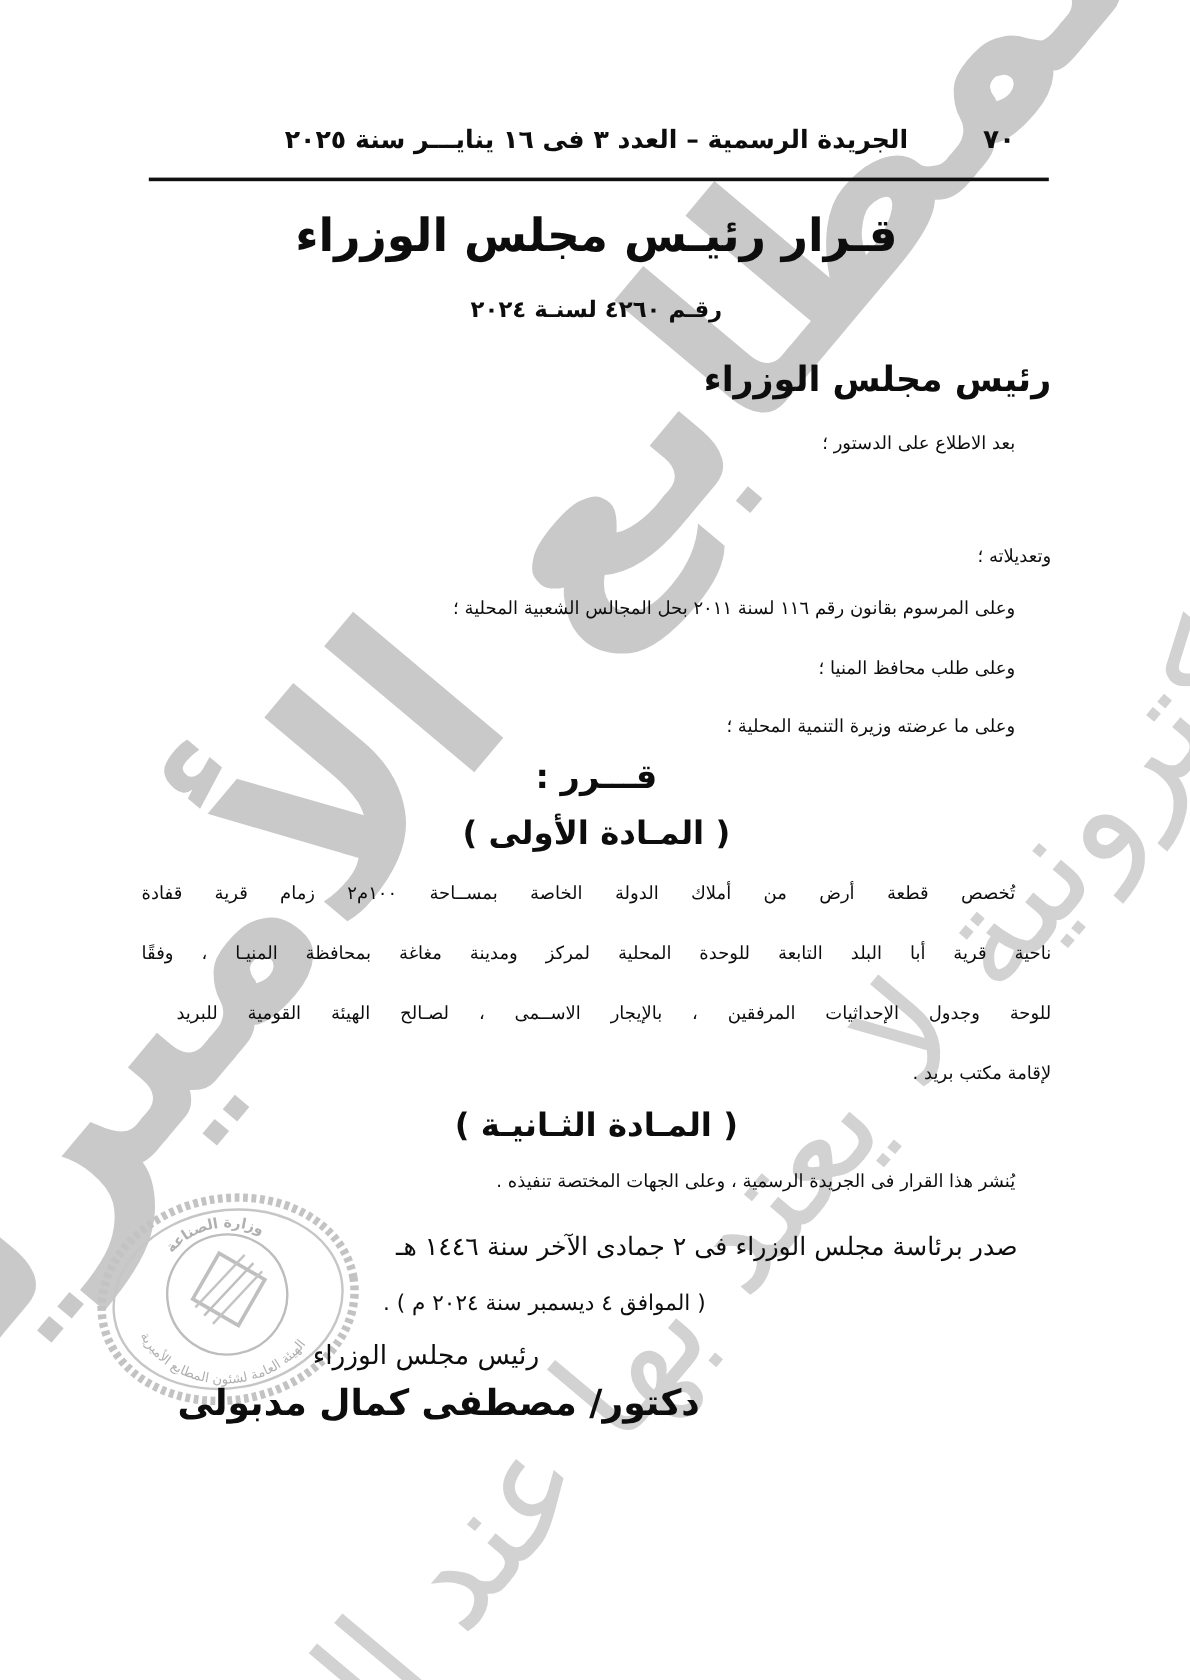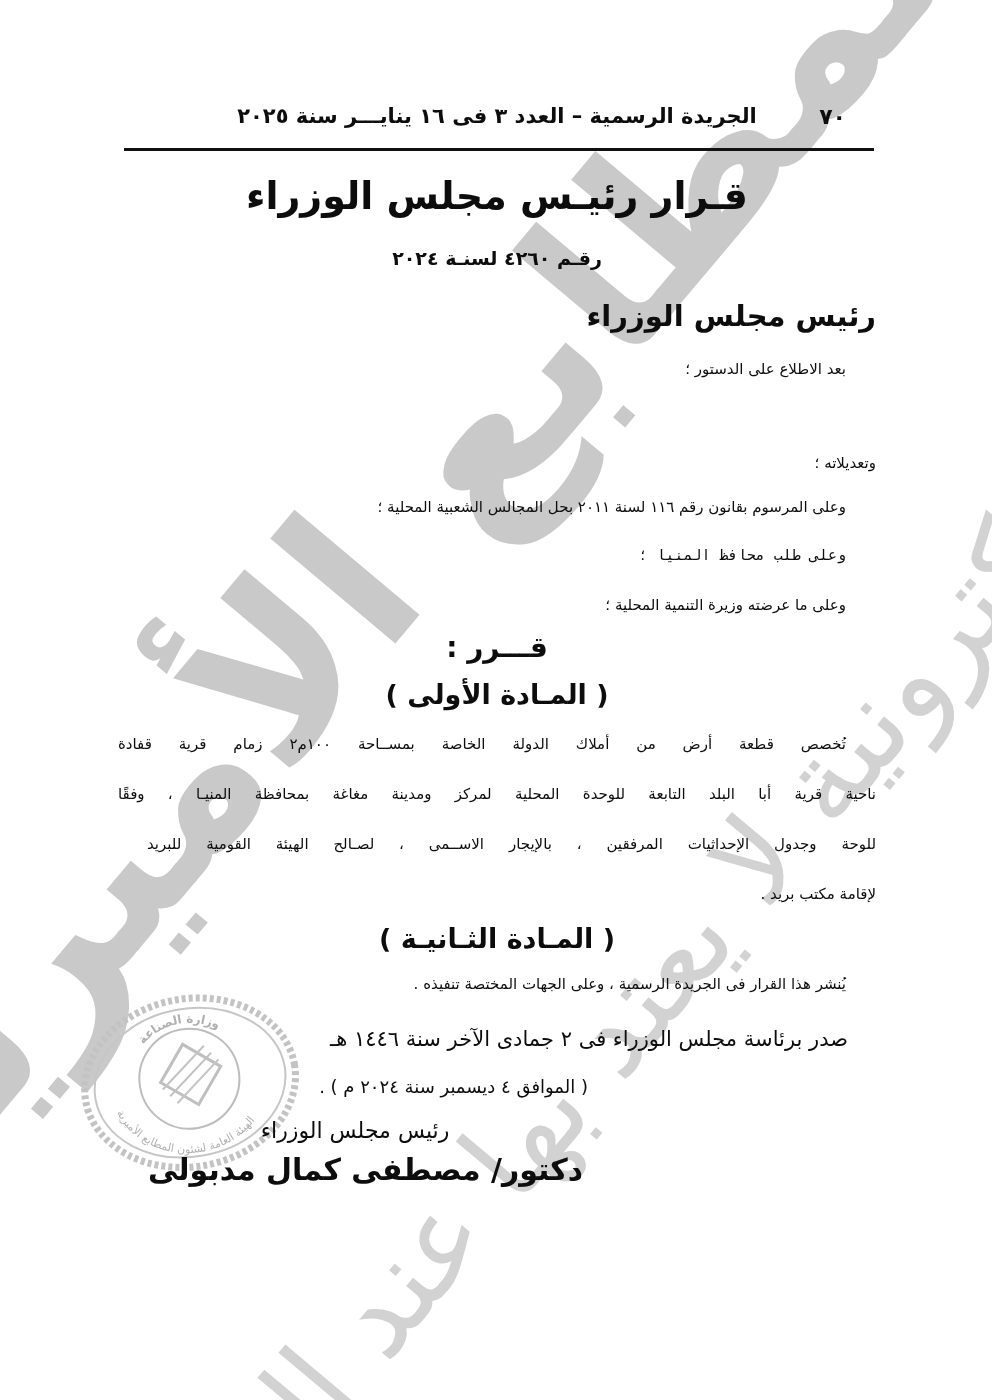--- a/index.html
+++ b/index.html
@@ -34,21 +34,21 @@
   .rule{top:148px;left:6px;right:2px;height:3px;background:#101010;}
 
   .title{top:166px;left:0;right:0;font-size:38px;line-height:60px;}
   .decree-no{top:236px;left:0;right:0;font-size:19px;line-height:44px;}
   .issuer{top:294px;right:0;font-size:29px;line-height:44px;}
 
   .p0{top:351px;}
   .p1{top:395px;}
   .p2{top:445px;}
   .p3{top:489px;}
-  .p4{top:539px;font-family:Liberation Mono, monospace;}
+  .p4{top:539px;}
   .p5{top:587px;}
 
   .qarrar{top:627px;left:0;right:0;font-size:28px;line-height:42px;}
   .art1-h{top:674px;left:0;right:0;font-size:27px;line-height:42px;}
   .b0{top:726px;}
   .b1{top:776px;}
   .b2{top:826px;margin-left:29px;}
   .b3{top:876px;}
   .art2-h{top:918px;left:0;right:0;font-size:27px;line-height:42px;}
   .a2l{top:966px;}

